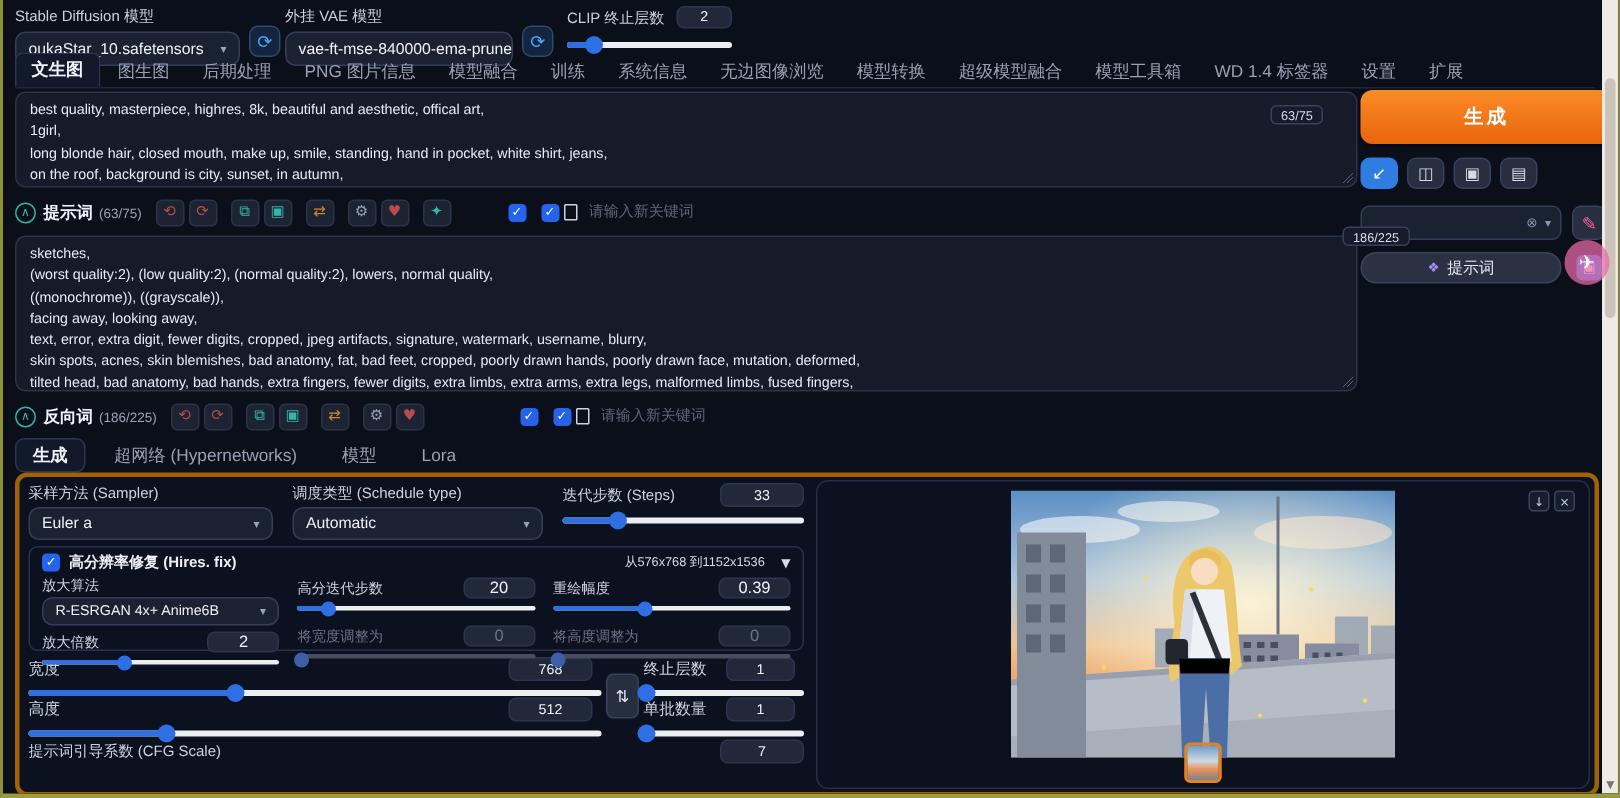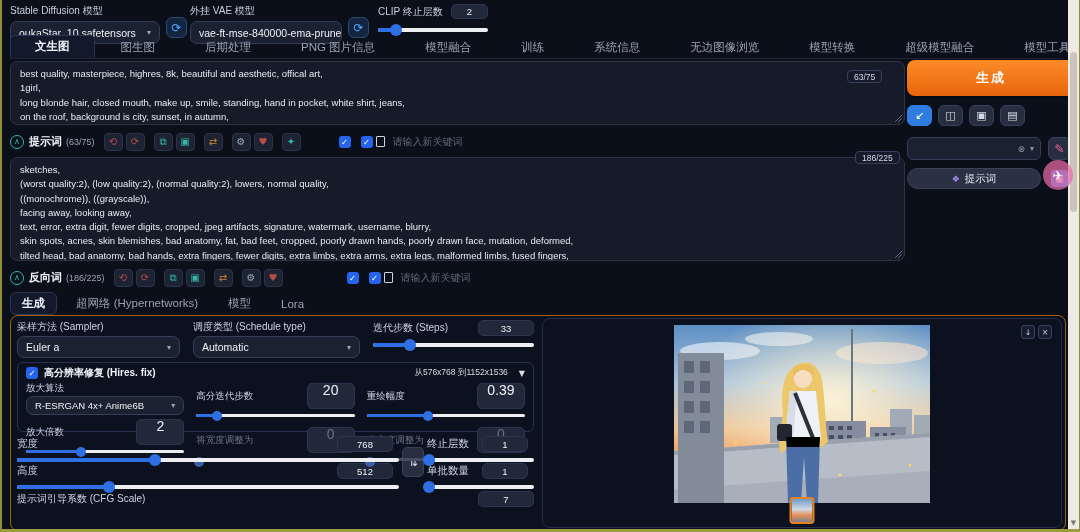--- a/index.html
+++ b/index.html
@@ -23,68 +23,68 @@
 
 .slider{position:relative;height:13px}
 .sl-track{position:absolute;left:0;right:0;top:5px;height:4px;border-radius:2px;background:#eceef2}
 .sl-fill{position:absolute;left:0;top:5px;height:4px;border-radius:2px;background:#2f6fe4;width:var(--p,0%)}
 .sl-handle{position:absolute;top:1px;left:var(--p,0%);transform:translateX(-50%);width:12px;height:12px;border-radius:50%;background:#2f6fe4}
 .slider.disabled .sl-track{background:#464d5e}
 .slider.disabled .sl-fill{background:#464d5e}
 .slider.disabled .sl-handle{background:#3c5fa8;width:10px;height:10px;top:2px}
 
 .maintabs{position:absolute;left:8px;top:38px;right:16px;height:21px;display:flex;align-items:flex-end;gap:2px;border-bottom:1px solid #1f2638}
-.tab{font-size:11.5px;color:#98a1b3;padding:3px 24px;white-space:nowrap;cursor:pointer}
+.tab{font-size:11.5px;color:#98a1b3;padding:3px 10px;white-space:nowrap;cursor:pointer}
 .tab.sel{background:#11192b;border:1px solid #2c3650;border-bottom:1px solid #11192b;border-radius:5px 5px 0 0;color:#f1f4fa;font-weight:bold}
 
 .textarea{position:absolute;left:8px;width:895px;background:#151b29;border:1px solid #2a3347;border-radius:7px;padding:5px 9px;font-size:9.5px;line-height:1.5;color:#e6ebf4;white-space:pre-wrap;overflow:hidden}
 .textarea::after{content:"";position:absolute;right:2px;bottom:2px;width:8px;height:8px;background:linear-gradient(135deg,transparent 55%,#5a6478 55%,#5a6478 62%,transparent 62%,transparent 72%,#5a6478 72%,#5a6478 79%,transparent 79%)}
 .ta-prompt{top:61px;height:64px}
 .ta-neg{top:157px;height:104px}
 .counterbadge{position:absolute;z-index:5;font-size:8.5px;color:#d7dce6;background:#151b2b;border:1px solid #38415a;border-radius:4px;padding:0 6px;height:13px;line-height:12px}
 .cb-prompt{left:845px;top:70px}
-.cb-neg{left:853px;top:151px}
+.cb-neg{left:893px;top:151px}
 
 .toolrow{position:absolute;left:8px;width:895px;height:23px;display:flex;align-items:center}
 .tr-prompt{top:130px}.tr-neg{top:266px}
 .collapse{width:14px;height:14px;border:1px solid #2fb7a9;border-radius:50%;color:#2fb7a9;font-size:8px;display:flex;align-items:center;justify-content:center;margin-right:5px}
 .rowtitle{font-size:11px;font-weight:bold;color:#f0f3f9;white-space:nowrap}
 .rowcount{font-size:9px;color:#9aa3b5;margin-left:4px;white-space:nowrap}
 .tbtn{width:19px;height:18px;border-radius:4px;background:#1c2332;border:1px solid #2b3447;display:flex;align-items:center;justify-content:center;font-size:10px;cursor:pointer;margin-left:3px}
 .tgap{margin-left:9px!important}
 .cbox{width:12px;height:12px;border-radius:3px;background:#2563eb;color:#fff;font-size:8.5px;display:flex;align-items:center;justify-content:center;flex:none}
 .cbox.off{background:#18202f;border:1px solid #4b5568;color:transparent}
 .outbox{width:9px;height:11px;border:1px solid #cfd5e0;border-radius:1px;margin-left:3px;flex:none}
 .kwinput{flex:1;margin-left:8px;background:transparent;border:none;outline:none;color:#e6ebf4;font-size:10px;font-family:inherit}
 .kwinput::placeholder{color:#5d6678}
 
 .subtabs{position:absolute;left:8px;top:291px;height:25px;display:flex;align-items:center;gap:8px}
 .stab{font-size:11.5px;color:#98a1b3;padding:3px 11px;white-space:nowrap;cursor:pointer}
 .stab.sel{background:#11192b;border:1px solid #2c3650;border-radius:6px;color:#f1f4fa;font-weight:bold}
 
-.genpanel{position:absolute;left:8px;top:315px;right:13px;bottom:-2px;border:1px solid #a16207;border-radius:8px;background:#0c1120}
+.genpanel{position:absolute;left:8px;top:315px;right:13px;bottom:-2px;border:3px solid #a16207;border-radius:8px;background:#0c1120}
 .settings{position:absolute;left:0;top:0;width:529px;bottom:0;padding:3px 6px;overflow:hidden}
 .prow1{display:flex;gap:13px;margin-top:1px}
 .pf{display:flex;flex-direction:column}
 .pf-sampler{width:163px}.pf-schedule{width:167px}.pf-steps{flex:1}
 .pf .select{height:22px;font-size:10.5px}
 .fieldhead{display:flex;align-items:center;justify-content:space-between;margin-bottom:2px}
 .fh-lbl{font-size:10px;color:#ccd3df;white-space:nowrap}
 .fh-num{width:56px;height:16px;line-height:15px}
 
 .hires{margin-top:4px;border:1px solid #283150;border-radius:6px;padding:3px 8px 4px;height:70px}
 .hireshead{display:flex;align-items:center;gap:6px}
 .hires-title{font-size:10px;font-weight:bold;color:#eef1f7;white-space:nowrap}
 .hires-note{margin-left:auto;font-size:8.5px;color:#d7dce6;white-space:nowrap}
 .hires-caret{font-size:8px;color:#d7dce6;margin-left:5px}
 .hiresgrid{display:flex;gap:12px;margin-top:2px}
 .hcol{display:flex;flex-direction:column;width:160px}
 .hcol .select{height:19px;font-size:9.5px;margin-top:1px}
 .hcol .fh-lbl{font-size:9.5px}
-.hcol .fh-num{width:48px;height:26px;line-height:13px;font-size:14px}
+.hcol .fh-num{width:48px;height:14px;line-height:13px;font-size:11px}
 .hcol .slider{height:10px}
 .hcol .sl-track,.hcol .sl-fill{top:3px;height:3px}
 .hcol .sl-handle{width:10px;height:10px;top:0}
 .dislbl{color:#6b7487!important}
 
 .refiner{margin-top:5px;border:1px solid #283150;border-radius:5px;height:20px;display:flex;align-items:center;gap:7px;padding:0 8px}
 .refiner-title{font-size:10.5px;font-weight:bold}
 .refiner-caret{margin-left:auto;font-size:9px;color:#cdd3de}
 
 .dims{display:flex;margin-top:4px}

